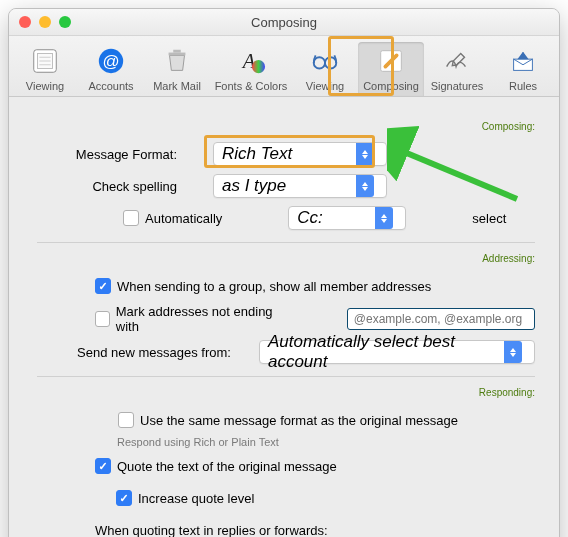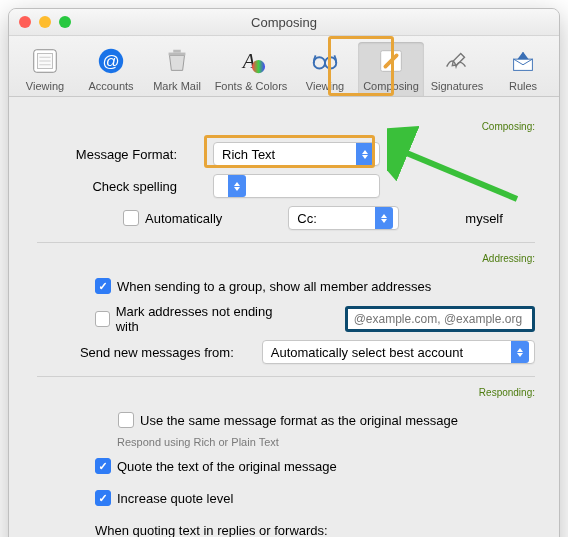--- a/index.html
+++ b/index.html
@@ -119,25 +119,26 @@
     width: 178px;
     text-align: right;
   }
   .mac-select {
     display: inline-flex;
     align-items: center;
     background: #fff;
     border: 1px solid #c7c7c7;
     border-radius: 4px;
     height: 22px;
-    font-size: 13px;
-    padding: 0 5px 0 8px;
+    font-size: 17px;
+    padding: 0 12px 0 8px;
     position: relative;
     box-shadow: 0 1px 1px rgba(0,0,0,0.04);
     cursor: default;
+    font-style: italic;
   }
   .mac-select .val { flex: 1; }
   .mac-select .arrows {
     width: 18px;
     align-self: stretch;
     background: var(--select-blue);
     border-radius: 0 3px 3px 0;
     margin-left: 6px;
     display: flex;
     flex-direction: column;
@@ -167,21 +168,21 @@
     background: #fff;
     display: inline-flex;
     align-items: center; justify-content: center;
     font-size: 11px;
     color: #fff;
   }
   .cb.on { background: var(--blue-accent); border-color: var(--blue-accent); }
   .cb.on::after { content: "✓"; font-weight: bold; line-height: 1; }
 
   .input-flat {
-    border: 3px solid #0c4a6e;
+    border: 1px solid #0c4a6e;
     border-radius: 3px;
     height: 20px;
     padding: 0 6px;
     font-size: 12px;
     color: #999;
     background: #fff;
   }
 
   hr.div {
     border: none;
@@ -325,37 +326,38 @@
       <div class="label-right">Message Format:</div>
       <div class="mac-select" style="width:152px">
         <span class="val">Rich Text</span>
         <span class="arrows"></span>
       </div>
     </div>
 
     <div class="row">
       <div class="label-right">Check spelling</div>
       <div class="mac-select" style="width:152px">
+        <span class="val">as I type</span>
         <span class="arrows"></span>
       </div>
     </div>
 
     <div class="row">
       <div style="width:38px"></div>
       <label class="mac-check">
         <span class="cb"></span>
         <span>Automatically</span>
       </label>
       <div style="width:10px"></div>
       <div class="mac-select" style="width:96px">
         <span class="val">Cc:</span>
         <span class="arrows"></span>
       </div>
       <div style="width:10px"></div>
-      <span>myself</span>
+      <span>select</span>
     </div>
 
     <hr class="div">
 
     <div class="section-title">Addressing:</div>
 
     <div class="row" style="margin-left:38px">
       <label class="mac-check">
         <span class="cb on"></span>
         <span>When sending to a group, show all member addresses</span>
@@ -391,21 +393,21 @@
     </div>
     <div class="hint" style="margin-left:60px">Respond using Rich or Plain Text</div>
 
     <div class="row" style="margin-left:38px">
       <label class="mac-check">
         <span class="cb on"></span>
         <span>Quote the text of the original message</span>
       </label>
     </div>
 
-    <div class="row" style="margin-left:38px">
+    <div class="row" style="margin-left:59px">
       <label class="mac-check">
         <span class="cb on"></span>
         <span>Increase quote level</span>
       </label>
     </div>
 
     <div class="row" style="margin-left:38px; margin-top:4px">
       <span>When quoting text in replies or forwards:</span>
     </div>
 

